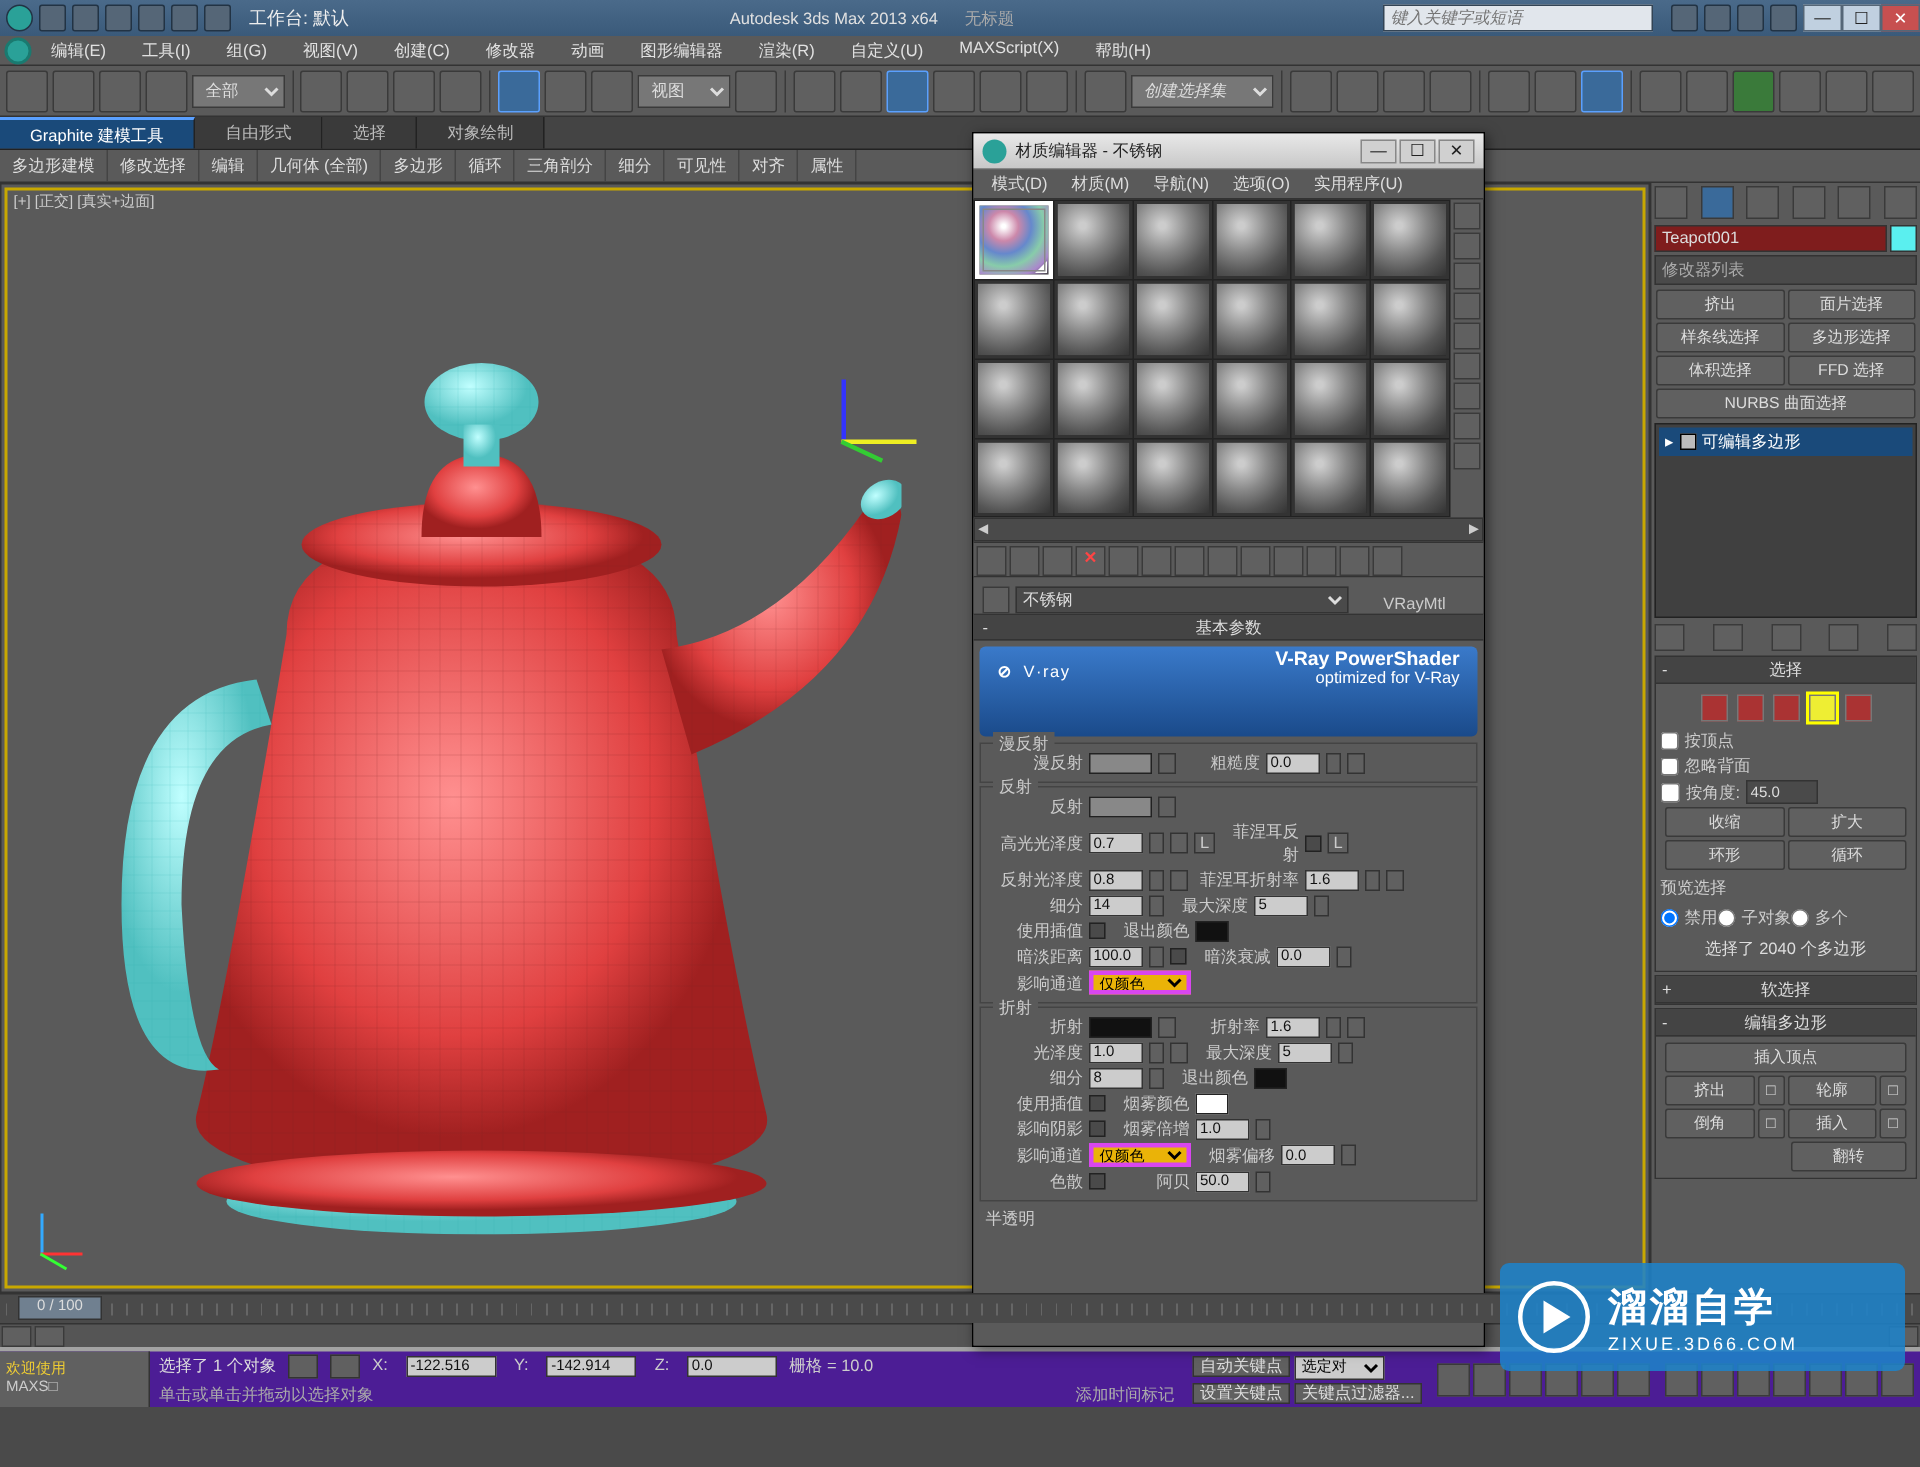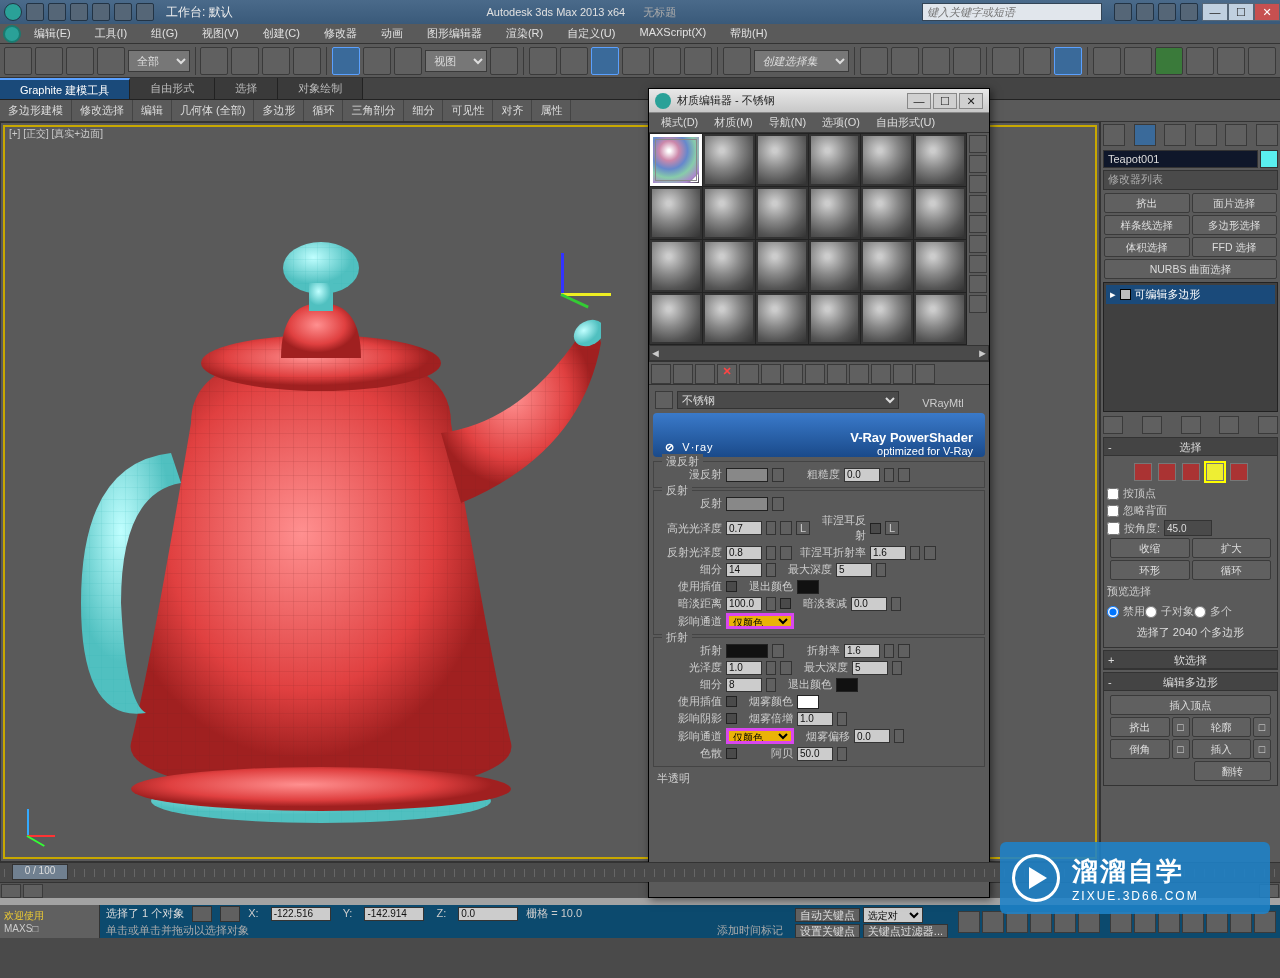--- a/index.html
+++ b/index.html
@@ -42,21 +42,21 @@
 .vp-label{ position:absolute; top:4px; left:8px; color:#ccc; font-size:10px;}
 .vp-inner{ position:absolute; inset:2px; border:2px solid #c8a800;}
 .teapot{ position:absolute; width:560px; height:600px; top:100px; left:40px;}
 
 
 .rpanel { width:180px; background:#5a5a5a; border-left:1px solid #333; display:flex; flex-direction:column; overflow:hidden;}
 .rpanel-tabs{ height:26px; display:flex; gap:3px; padding:2px; background:#5a5a5a; justify-content:space-between;}
 .rpanel-tabs .pt{ width:22px; height:22px; background:#606060; border:1px solid #3a3a3a;}
 .rpanel-tabs .pt.active{ background:#3a6a9a;}
 .rpanel .objname{ height:20px; display:flex; padding:2px;}
-.rpanel .objname input{ flex:1; background:#0f172a; border:1px solid #333; color:#ddd; height:18px; padding:0 4px;}
+.rpanel .objname input{ flex:1; background:#7f1d1d; border:1px solid #333; color:#ddd; height:18px; padding:0 4px;}
 .rpanel .objname .swatch{ width:18px; height:18px; background:#5aefef; border:1px solid #333; margin-left:2px;}
 .rpanel .dd{ height:20px; background:#4a4a4a; border:1px solid #333; margin:2px; color:#aaa; padding:1px 4px;}
 .rpanel .btnrow{ display:flex; gap:2px; padding:1px 3px;}
 .rpanel .btnrow .b{ flex:1; height:20px; background:#606060; border:1px solid #3a3a3a; text-align:center; line-height:18px; color:#ddd; font-size:10.5px; border-radius:2px;}
 .rpanel .stack{ margin:2px; background:#404040; border:1px solid #222; height:130px; padding:2px;}
 .rpanel .stack .item{ background:#1a4a7a; color:#fff; padding:2px 4px; display:flex; align-items:center; gap:4px;}
 .rpanel .stack .item .ck{ width:11px; height:11px; background:#bbb; border:1px solid #000;}
 .rpanel .tspace{ height:22px; display:flex; gap:2px; padding:2px; justify-content:space-between;}
 .rpanel .tspace .tb2{ width:20px; height:18px; background:#606060; border:1px solid #3a3a3a;}
 
@@ -97,21 +97,21 @@
 .matwin .mat-tools{ height:24px; display:flex; gap:2px; padding:2px; background:#5a5a5a; border-top:1px solid #333; border-bottom:1px solid #333;}
 .matwin .mat-tools .mt{ width:20px; height:20px; background:#606060; border:1px solid #3a3a3a;}
 .matwin .mat-tools .mt.red{ color:#f44; text-align:center; font-weight:bold;}
 .matwin .mat-name{ height:24px; display:flex; align-items:flex-end; gap:4px; padding:0 6px; background:#5a5a5a;}
 .matwin .mat-name .pk{ width:18px; height:18px; background:#606060; border:1px solid #3a3a3a;}
 .matwin .mat-name select{ flex:1; background:#4a4a4a; border:1px solid #333; color:#ddd; height:18px;}
 .matwin .mat-name .type{ width:80px; text-align:center; color:#ccc;}
 .matwin .params{ flex:1; overflow:hidden; background:#5a5a5a;}
 .matwin .group-hd{ height:18px; background:#444; text-align:center; color:#ddd; line-height:18px; border-top:1px solid #333; border-bottom:1px solid #333; position:relative;}
 .matwin .group-hd::before{content:"-"; position:absolute; left:6px;}
-.matwin .vray-banner{ height:44px; margin:4px; background:linear-gradient(#3a7aca,#1a4a8a); border-radius:4px; display:flex; align-items:flex-end; padding:0 12px; color:#fff;}
+.matwin .vray-banner{ height:60px; margin:4px; background:linear-gradient(#3a7aca,#1a4a8a); border-radius:4px; display:flex; align-items:flex-start; padding:0 12px; color:#fff;}
 .matwin .vray-banner .logo{ font-size:22px; font-weight:300; letter-spacing:1px;}
 .matwin .vray-banner .sub{ margin-left:auto; text-align:right; font-size:11px;}
 .matwin .vray-banner .sub b{ display:block; font-size:13px;}
 .matwin .pgroup{ margin:2px 4px; border:1px solid #444; padding:4px 6px; position:relative;}
 .matwin .pgroup .pgt{ position:absolute; top:-8px; left:8px; background:#5a5a5a; padding:0 4px; color:#ccc; font-size:11px;}
 .matwin .prow{ display:flex; align-items:center; gap:4px; padding:1px 0; font-size:10.5px;}
 .matwin .prow .lbl{ width:62px; text-align:right; color:#ccc;}
 .matwin .prow .lbl2{ width:52px; text-align:right; color:#ccc;}
 .matwin .prow .sw{ width:42px; height:14px; background:#888; border:1px solid #222;}
 .matwin .prow .sw.black{ background:#111;}
@@ -124,21 +124,21 @@
 .matwin .prow select{ height:16px; background:#eab308; border:3px solid #d946ef; font-size:10px;}
 
 
 .timeline{ height:20px; background:#4a4a4a; border-top:1px solid #333; display:flex; align-items:center; position:relative;}
 .timeline .slider{ position:absolute; left:12px; top:1px; width:56px; height:16px; background:#708090; border:1px solid #333; text-align:center; color:#ddd; font-size:10px;}
 .timeline .ticks{ flex:1; height:8px; background:repeating-linear-gradient(90deg,#666,#666 1px,transparent 1px,transparent 10px); margin:0 4px;}
 .trackbar{ height:16px; background:#555; border-top:1px solid #333; display:flex;}
 .trackbar .tb3{ width:20px; height:14px; background:#606060; border:1px solid #3a3a3a; margin:1px;}
 
 
-.status{ height:40px; background:#0c4a6e; border-top:7px solid #a3a3a3; display:flex;}
+.status{ height:40px; background:#4c1d95; border-top:3px solid #a3a3a3; display:flex;}
 .status .left{ width:100px; background:#606060; border-right:1px solid #333; padding:4px;}
 .status .left .l1{ color:#ec3; font-size:10px;}
 .status .left .l2{ color:#ccc; font-size:10px;}
 .status .mid{ flex:1; display:flex; flex-direction:column;}
 .status .mid .r1{ height:20px; display:flex; align-items:center; gap:8px; padding:0 6px;}
 .status .mid .r1 .info{ color:#ddd;}
 .status .mid .coords{ display:flex; gap:12px; color:#ccc; font-size:10px;}
 .status .mid .coords input{ width:60px; height:14px; background:#ccc; border:1px solid #333; font-size:10px; padding:0 2px; color:#111;}
 .status .mid .r2{ height:18px; display:flex; align-items:center; padding:0 6px; color:#aaa; font-size:10px;}
 .status .right{ display:flex; align-items:center; gap:2px; padding:0 4px;}
@@ -467,21 +467,21 @@
     <div class="spc"></div>
     <div class="wb">—</div>
     <div class="wb">☐</div>
     <div class="wb">✕</div>
   </div>
   <div class="mmenu">
     <span>模式(D)</span>
     <span>材质(M)</span>
     <span>导航(N)</span>
     <span>选项(O)</span>
-    <span>自由形式(U)</span>
+    <span>实用程序(U)</span>
   </div>
   <div class="slots">
     <div class="slot-grid">
       <div class="slot active">
           <div class="tri"></div>
         </div>
       <div class="slot"></div>
         <div class="slot"></div>
         <div class="slot"></div>
         <div class="slot"></div>
@@ -532,20 +532,21 @@
     <div class="mt"></div>
     <div class="mt"></div>
     <div class="mt"></div>
   </div>
   <div class="mat-name">
     <div class="pk"></div>
     <select><option>不锈钢</option></select>
     <div class="type">VRayMtl</div>
   </div>
   <div class="params">
+    <div class="group-hd">基本参数</div>
     <div class="vray-banner">
       <div class="logo"><span style="font-weight:bold">⊘</span> <span>V·ray</span></div>
       <div class="sub"><b>V-Ray PowerShader</b><span>optimized for V-Ray</span></div>
     </div>
 
     <div class="pgroup">
       <div class="pgt">漫反射</div>
       <div class="prow">
         <span class="lbl">漫反射</span>
           <div class="sw"></div>

